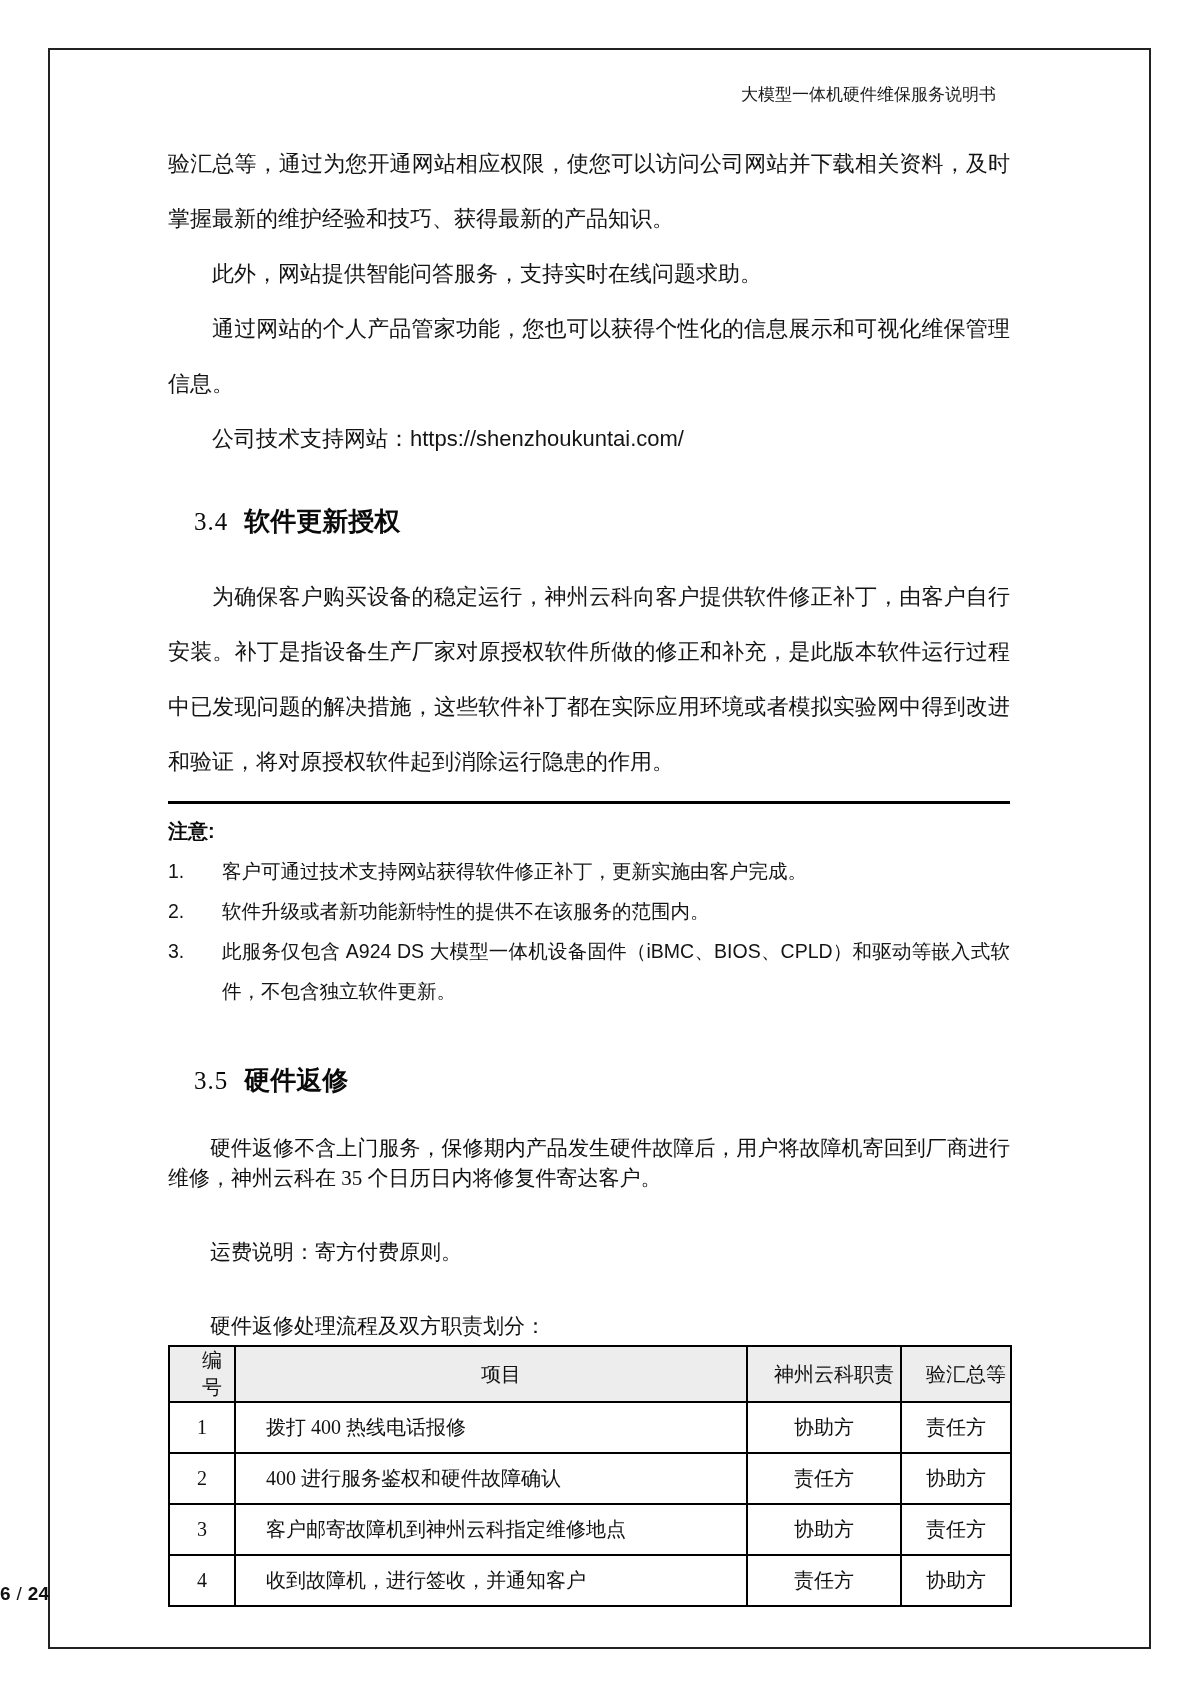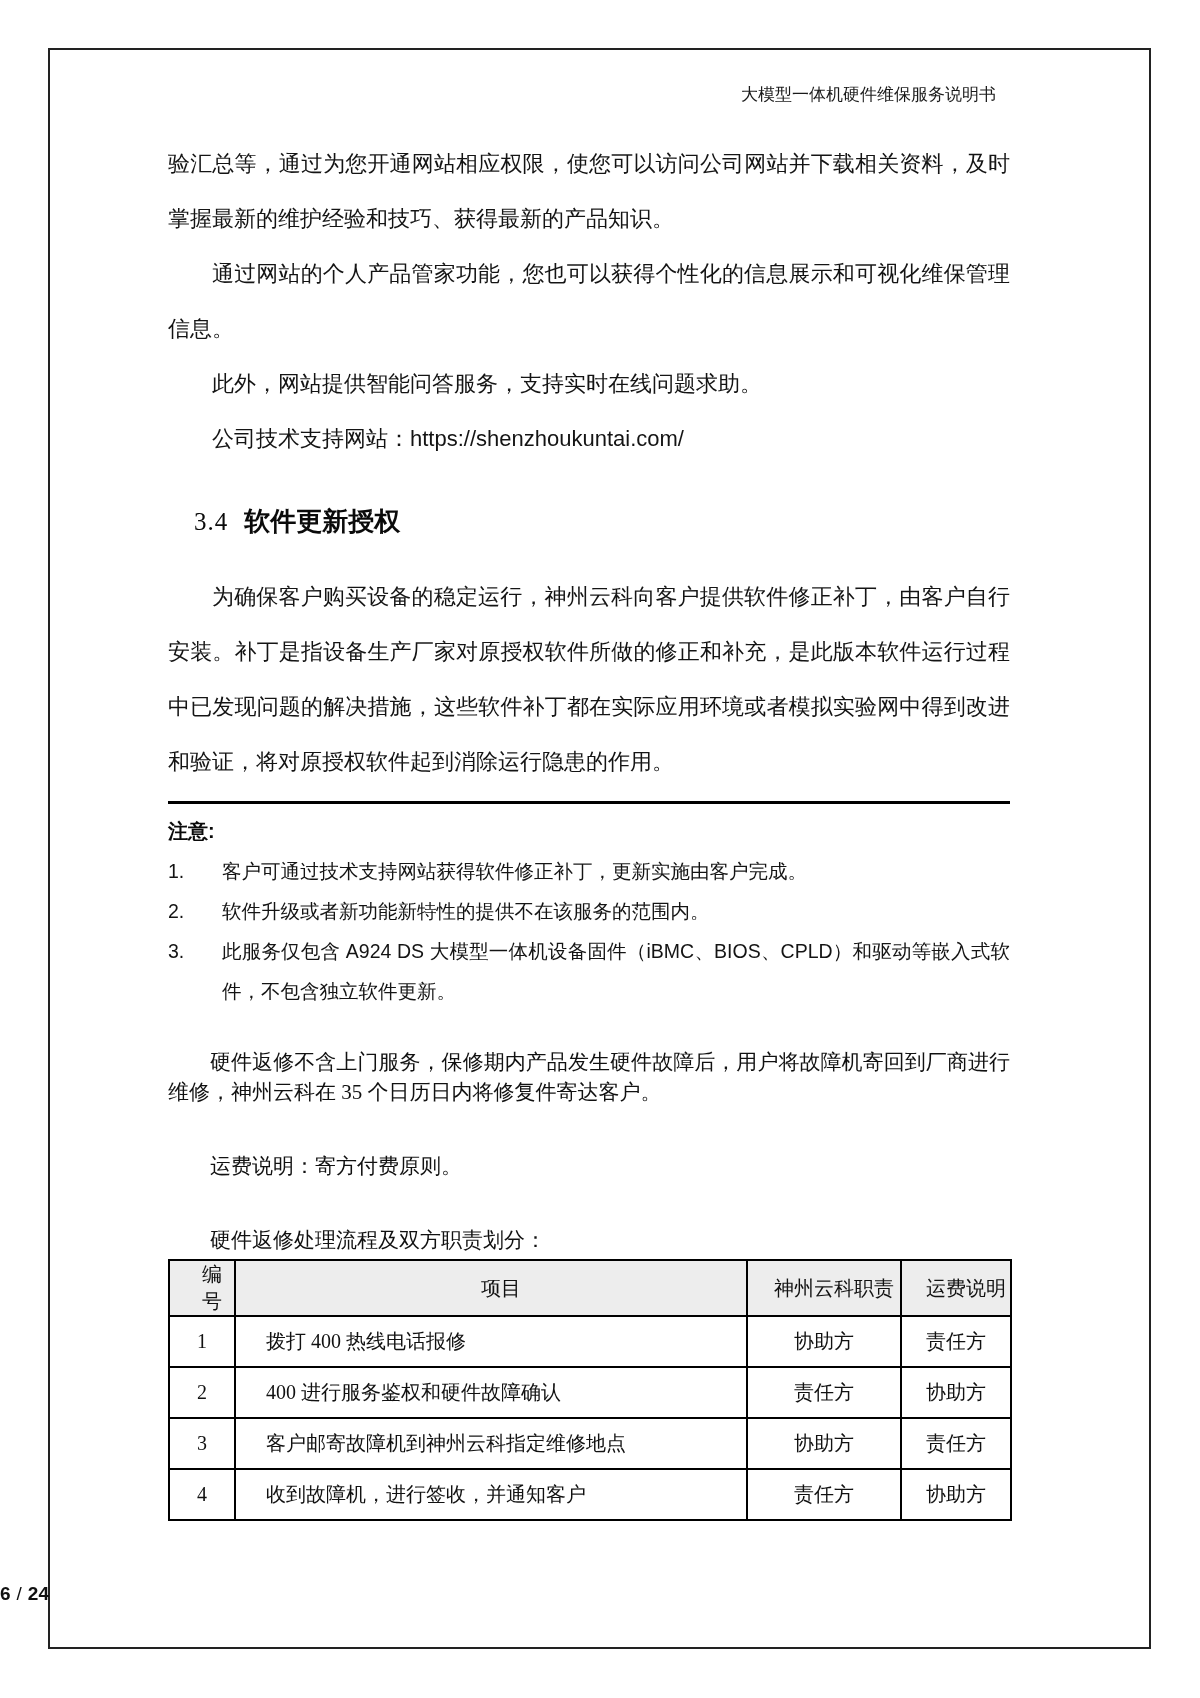--- a/index.html
+++ b/index.html
@@ -139,22 +139,22 @@
 </head>
 <body>
 
 <div class="page-frame"></div>
 
 <div class="doc-header">大模型一体机硬件维保服务说明书</div>
 
 <div class="content">
 
   <p class="sans">验汇总等，通过为您开通网站相应权限，使您可以访问公司网站并下载相关资料，及时掌握最新的维护经验和技巧、获得最新的产品知识。</p>
+  <p class="sans indent">此外，网站提供智能问答服务，支持实时在线问题求助。</p>
   <p class="sans indent">通过网站的个人产品管家功能，您也可以获得个性化的信息展示和可视化维保管理信息。</p>
-  <p class="sans indent">此外，网站提供智能问答服务，支持实时在线问题求助。</p>
   <p class="sans indent"><span>公司技术支持网站：</span><span class="url">https://shenzhoukuntai.com/</span></p>
 
   <h2 class="section-heading" id="s34-heading"><span class="sec-num">3.4</span><span>软件更新授权</span></h2>
 
   <p class="sans indent" id="s34-body">为确保客户购买设备的稳定运行，神州云科向客户提供软件修正补丁，由客户自行安装。补丁是指设备生产厂家对原授权软件所做的修正和补充，是此版本软件运行过程中已发现问题的解决措施，这些软件补丁都在实际应用环境或者模拟实验网中得到改进和验证，将对原授权软件起到消除运行隐患的作用。</p>
 
   <div class="notice-rule"></div>
   <div class="notice-label">注意:</div>
 
   <ol class="notes">
@@ -165,38 +165,39 @@
     <li>
       <span class="note-num">2.</span>
       <span>软件升级或者新功能新特性的提供不在该服务的范围内。</span>
     </li>
     <li>
       <span class="note-num">3.</span>
       <span>此服务仅包含 A924 DS 大模型一体机设备固件（iBMC、BIOS、CPLD）和驱动等嵌入式软件，不包含独立软件更新。</span>
     </li>
   </ol>
 
+  <h2 class="section-heading" id="s35-heading"><span class="sec-num">3.5</span><span>硬件返修</span></h2>
 
   <p class="serif indent" id="s35-para1">硬件返修不含上门服务，保修期内产品发生硬件故障后，用户将故障机寄回到厂商进行维修，神州云科在 35 个日历日内将修复件寄达客户。</p>
   <p class="serif indent">运费说明：寄方付费原则。</p>
   <p class="serif indent">硬件返修处理流程及双方职责划分：</p>
 
   <table class="resp-table">
     <colgroup>
       <col class="c-num">
         <col class="c-item">
         <col class="c-szyk">
         <col class="c-cust">
     </colgroup>
     <thead>
       <tr>
         <th>编号</th>
         <th>项目</th>
         <th>神州云科职责</th>
-        <th>运费说明</th>
+        <th>验汇总等</th>
       </tr>
     </thead>
     <tbody>
       <tr>
         <td>1</td>
         <td class="item-cell">拨打 400 热线电话报修</td>
         <td>协助方</td>
         <td>责任方</td>
       </tr>
       <tr>

